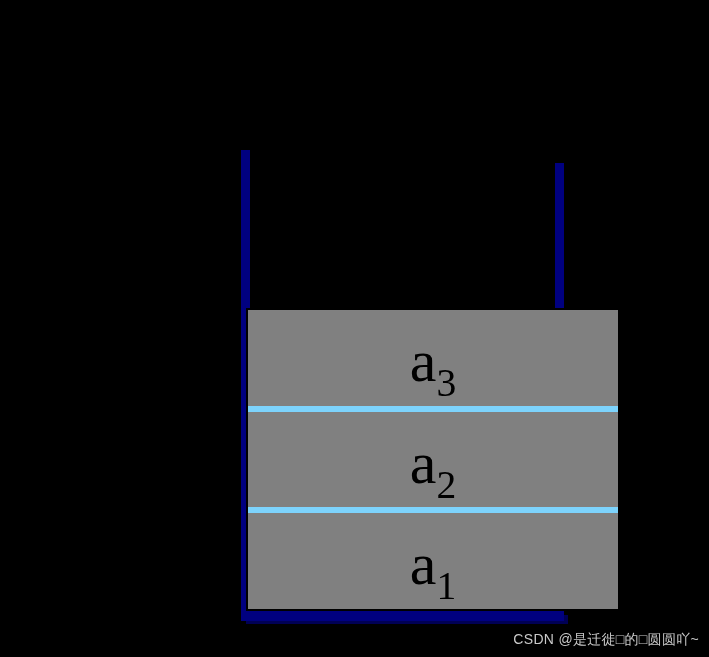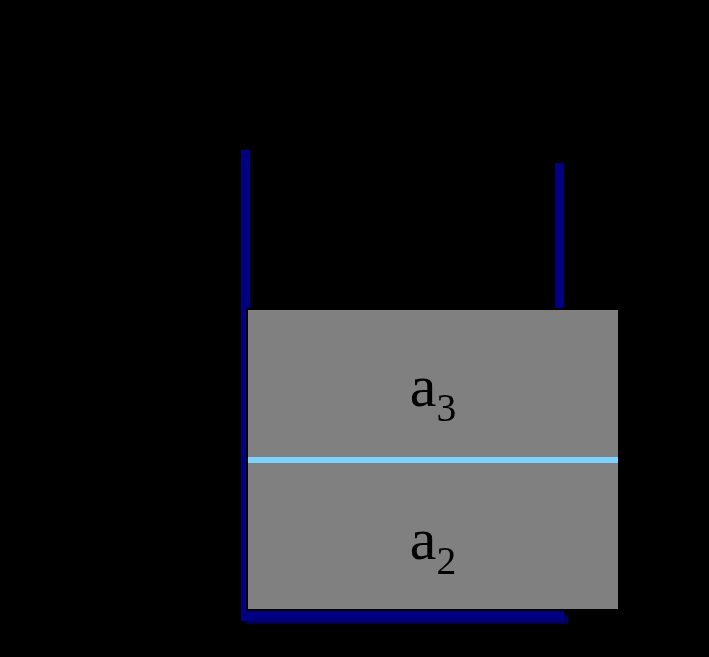--- a/index.html
+++ b/index.html
@@ -105,16 +105,20 @@
   <div class="bottom-shadow"></div>
   <div class="bottom-wall"></div>
 
   <div class="stack">
     <div class="cell">
       <span class="cell-label"><span>a</span><sub>3</sub></span>
     </div>
     <div class="cell">
       <span class="cell-label"><span>a</span><sub>2</sub></span>
     </div>
+    <div class="cell">
+      <span class="cell-label"><span>a</span><sub>1</sub></span>
+    </div>
   </div>
 
+  <div class="watermark">CSDN @是迁徙□的□圆圆吖~</div>
 
 </div>
 
 </body></html>

